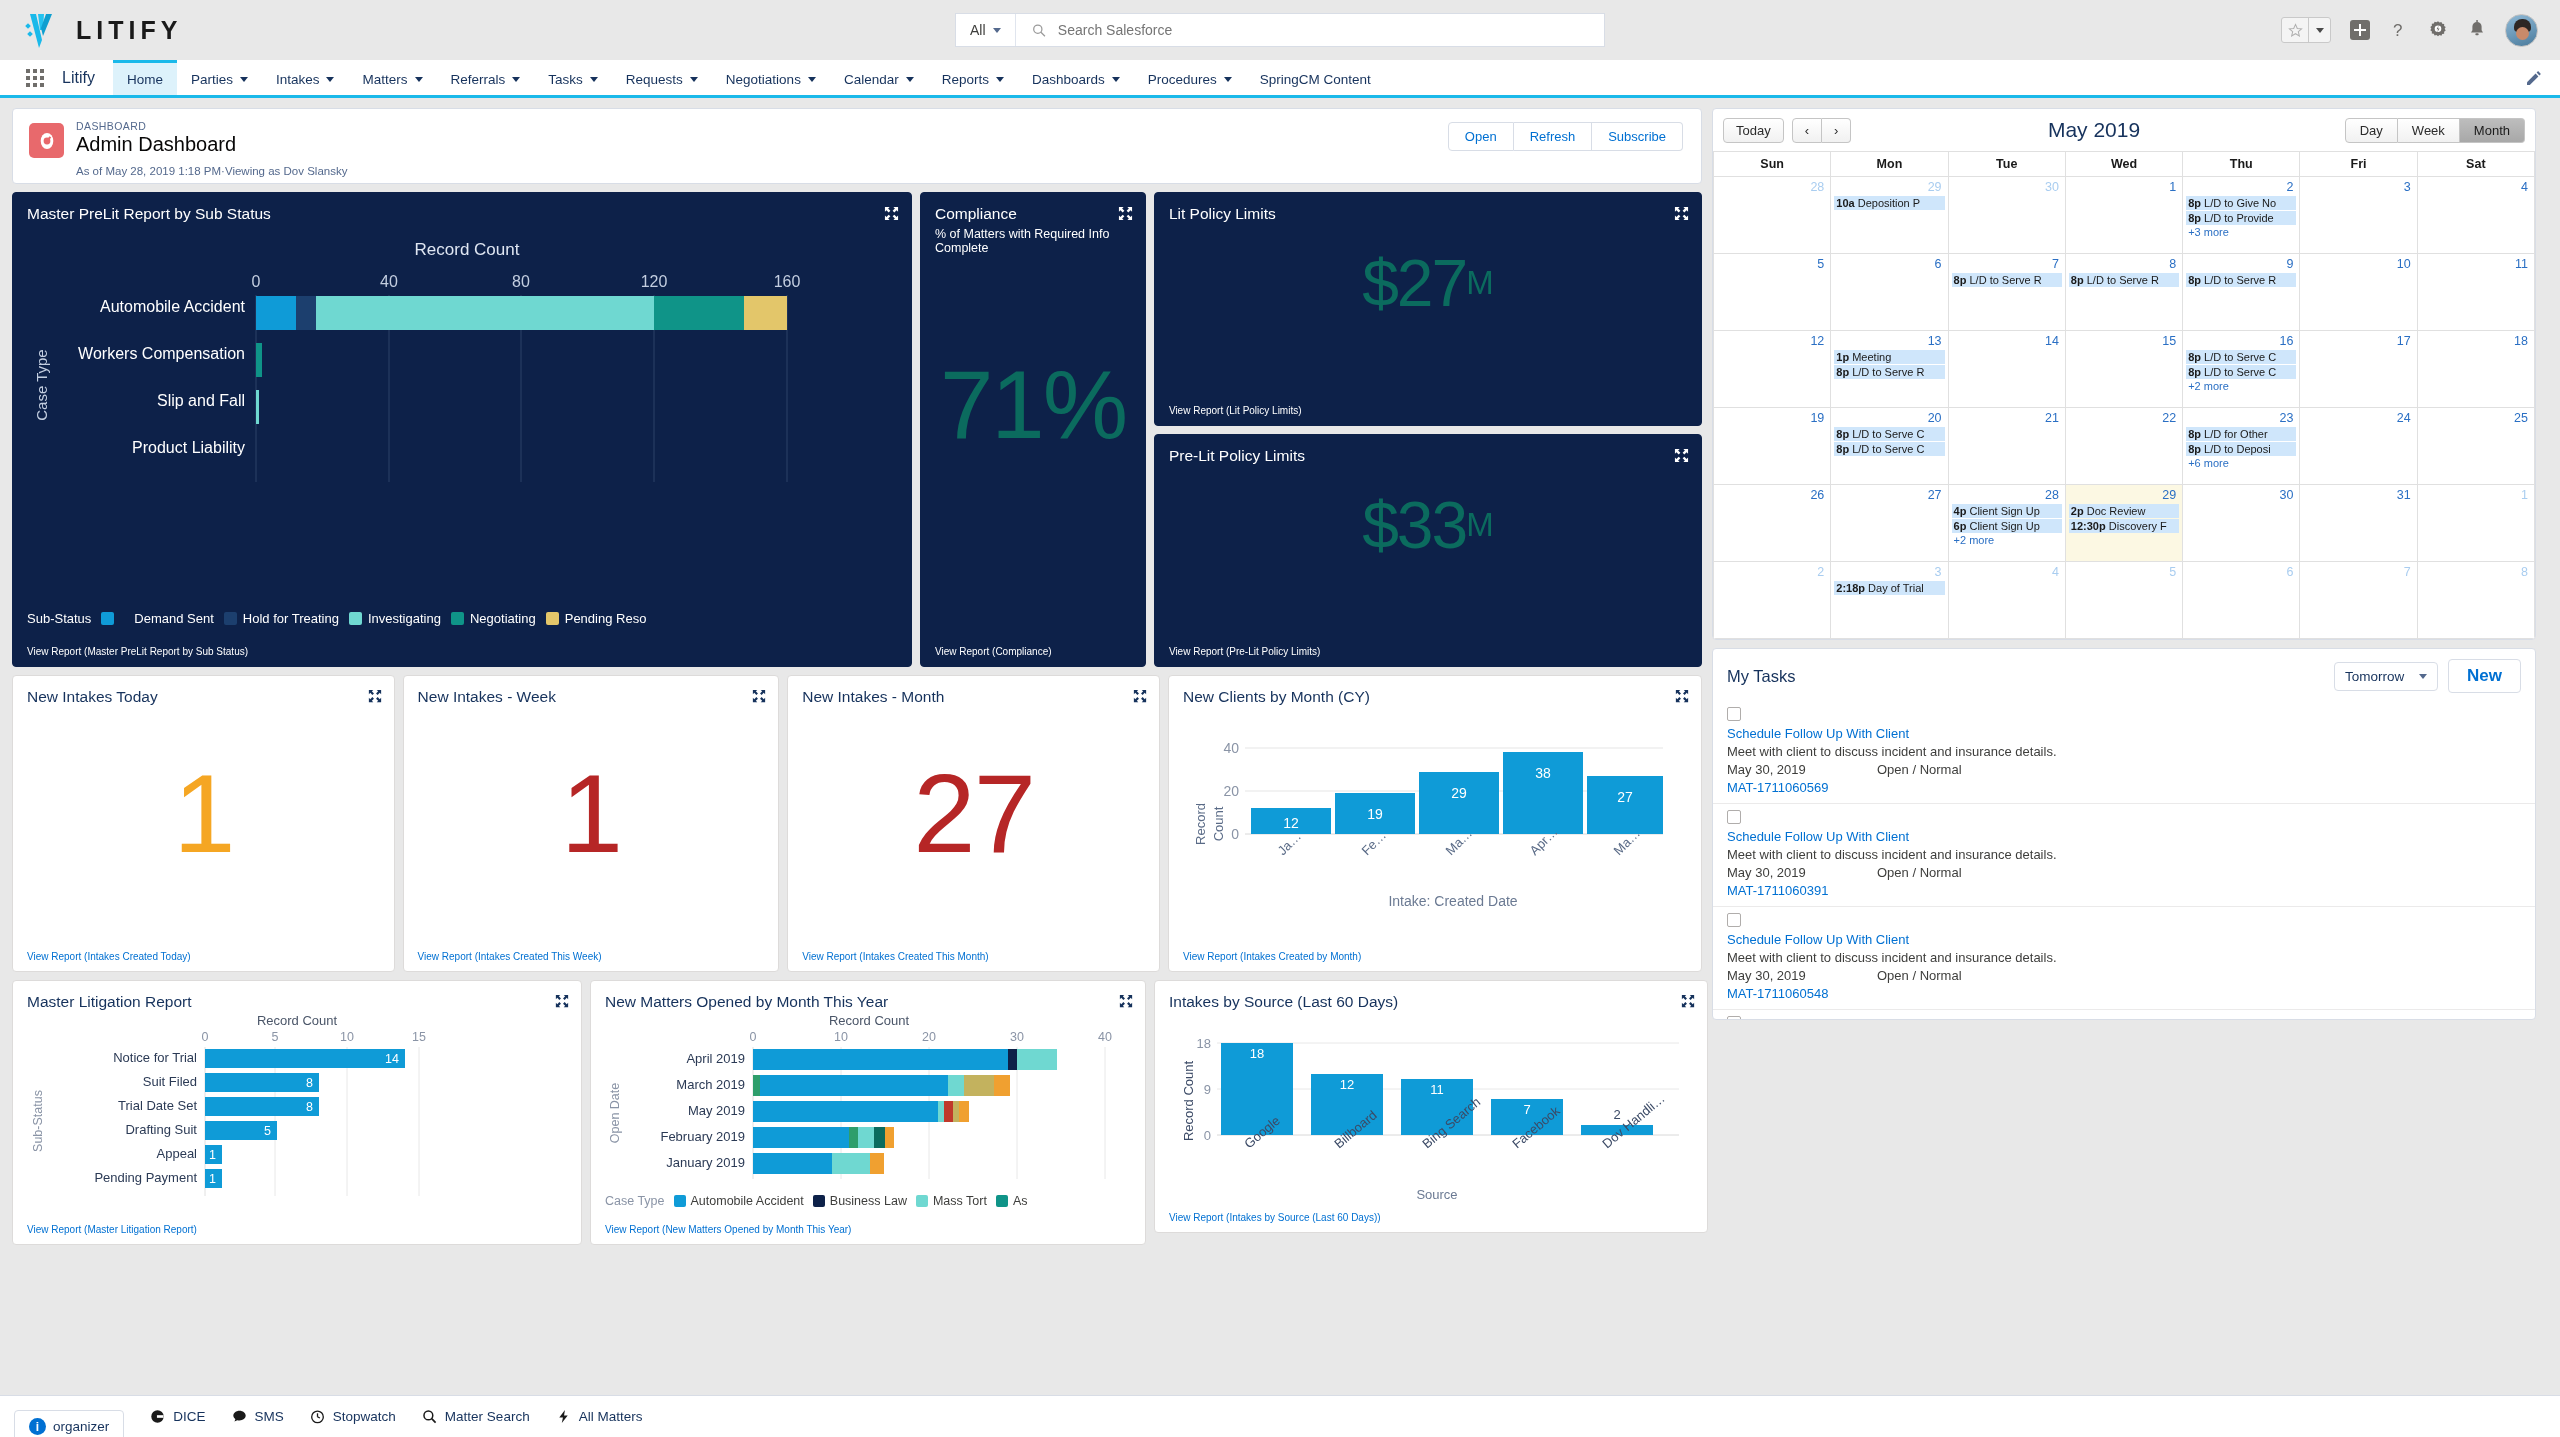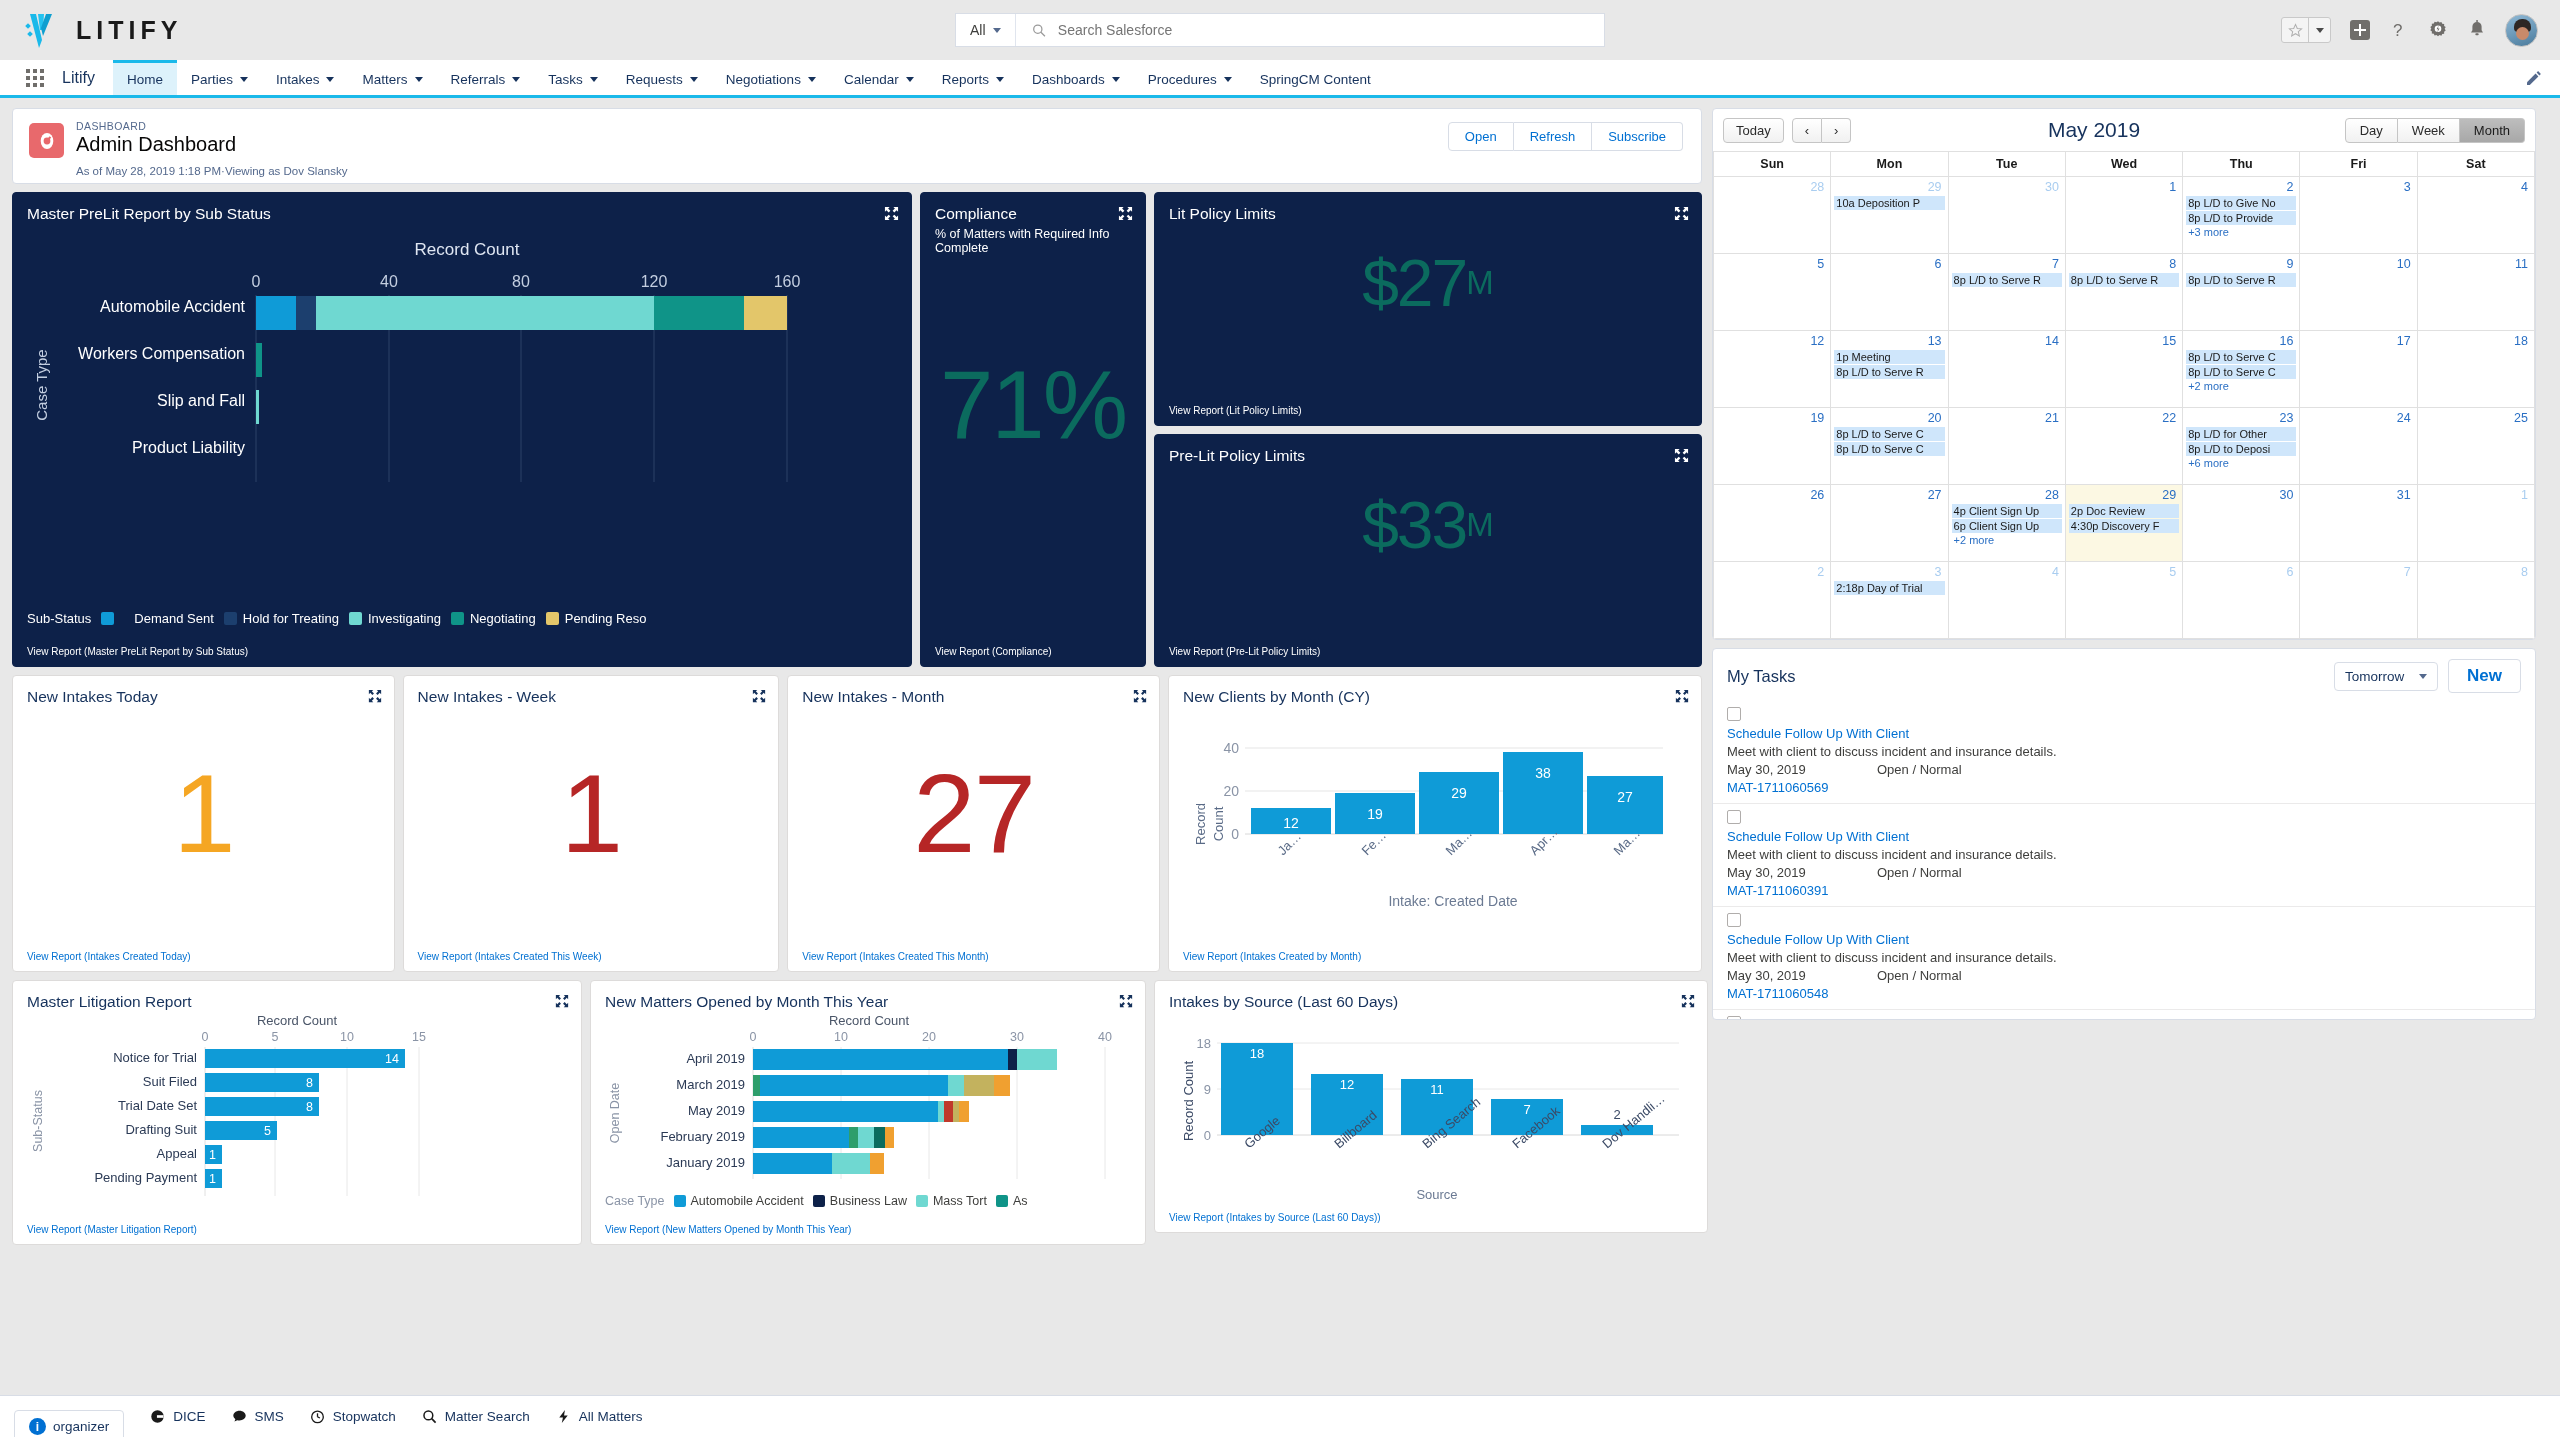--- a/index.html
+++ b/index.html
@@ -187,21 +187,21 @@
     padding: 2px 3px 2px 3px; background: #fff;
   }
   .cal-table td.other .daynum { color: #a9cdf0; }
   .cal-table td.today { background: #fcf8e3; }
   .daynum { text-align: right; font-size: 12.5px; color: #2a6fc4; padding: 1px 3px 2px 0;}
   .ev {
     background: #cfe6fb; font-size: 11px; color: #1a1a1a;
     padding: 1px 2px; margin-bottom: 1px; white-space: nowrap;
     overflow: hidden; text-overflow: clip; cursor: pointer;
   }
-  .ev b { font-weight: 400; }
+  .ev b { font-weight: 700; }
   .more { font-size: 11px; color: #2a6fc4; padding-left: 2px; cursor: pointer; }
 
   
   .tasks-card {
     background: #fff; border: 1px solid #d8dde6; border-radius: 4px;
     margin-top: 8px; height: 372px; overflow: hidden; position: relative;
   }
   .tasks-head {
     display: flex; align-items: center; padding: 10px 14px 8px 14px;
   }
@@ -895,21 +895,21 @@
               </td>
               <td class="">
                 <div class="daynum">28</div>
                 <div class="ev"><b>4p</b> <span>Client Sign Up</span></div>
                 <div class="ev"><b>6p</b> <span>Client Sign Up</span></div>
                 <div class="more">+2 more</div>
               </td>
               <td class="today">
                 <div class="daynum">29</div>
                 <div class="ev"><b>2p</b> <span>Doc Review</span></div>
-                <div class="ev"><b>4:30p</b> <span>Discovery F</span></div>
+                <div class="ev"><b>12:30p</b> <span>Discovery F</span></div>
               </td>
               <td class="">
                 <div class="daynum">30</div>
               </td>
               <td class="">
                 <div class="daynum">31</div>
               </td>
               <td class="other ">
                 <div class="daynum">1</div>
               </td>

